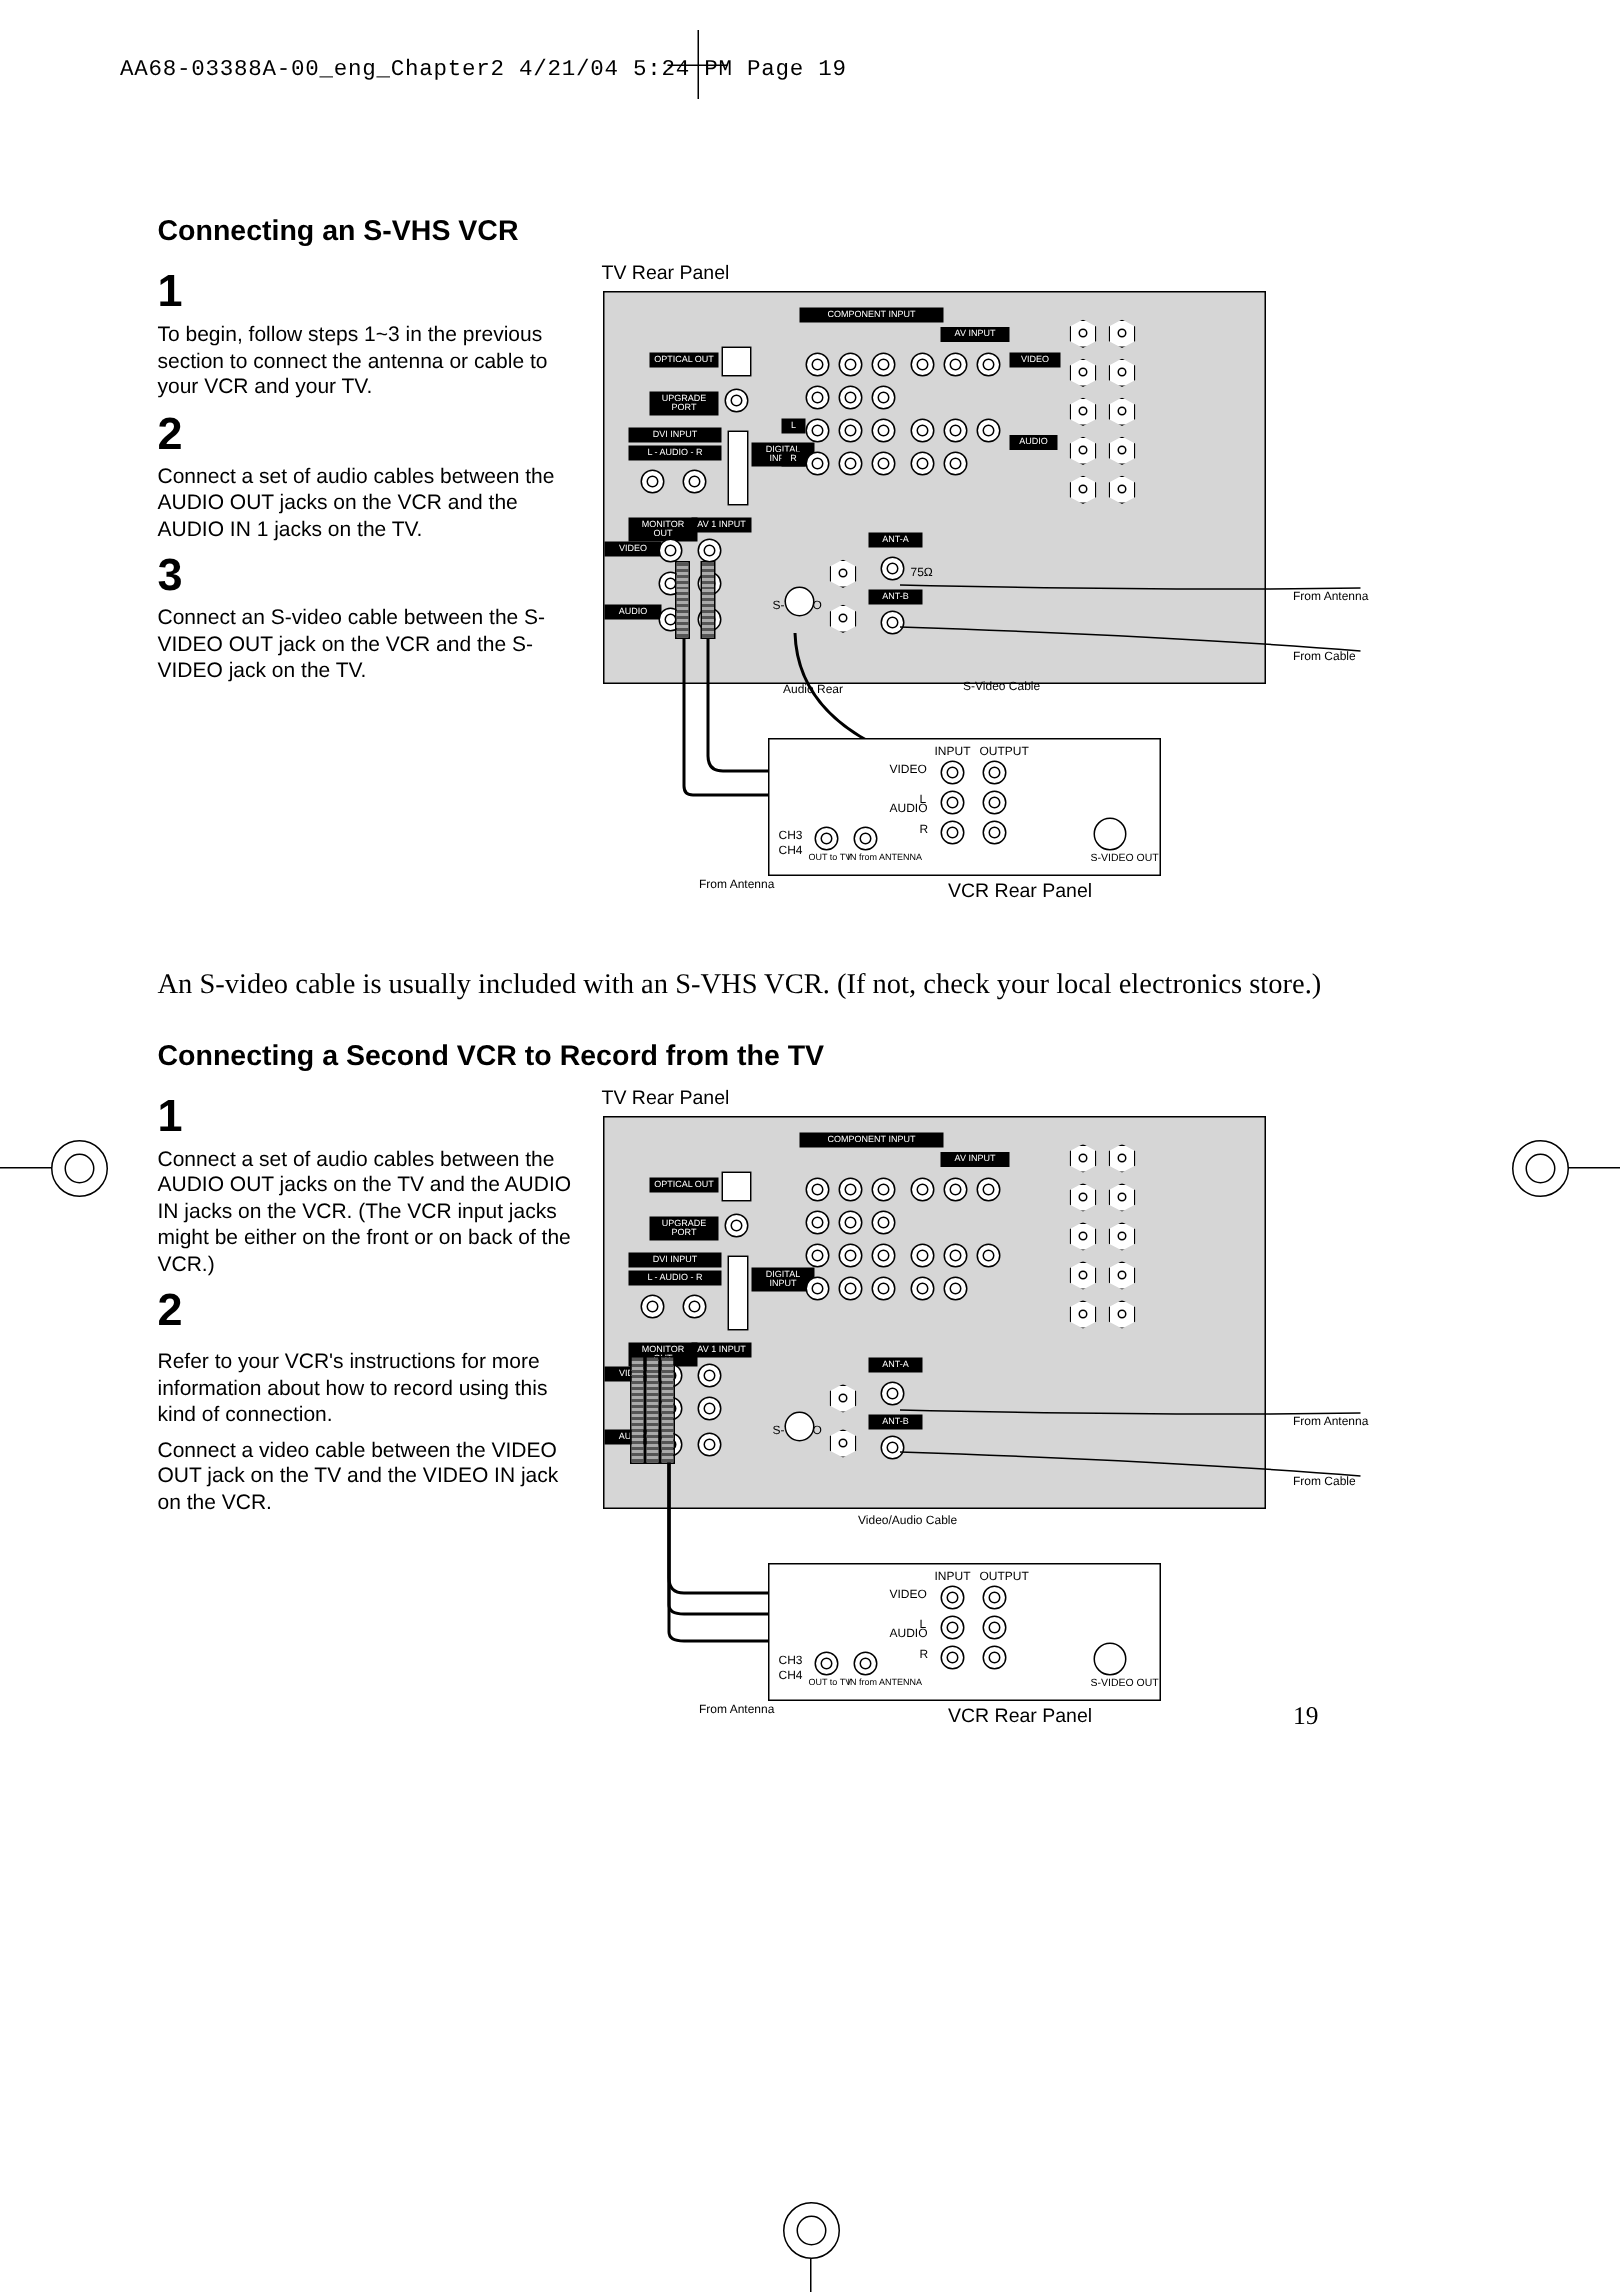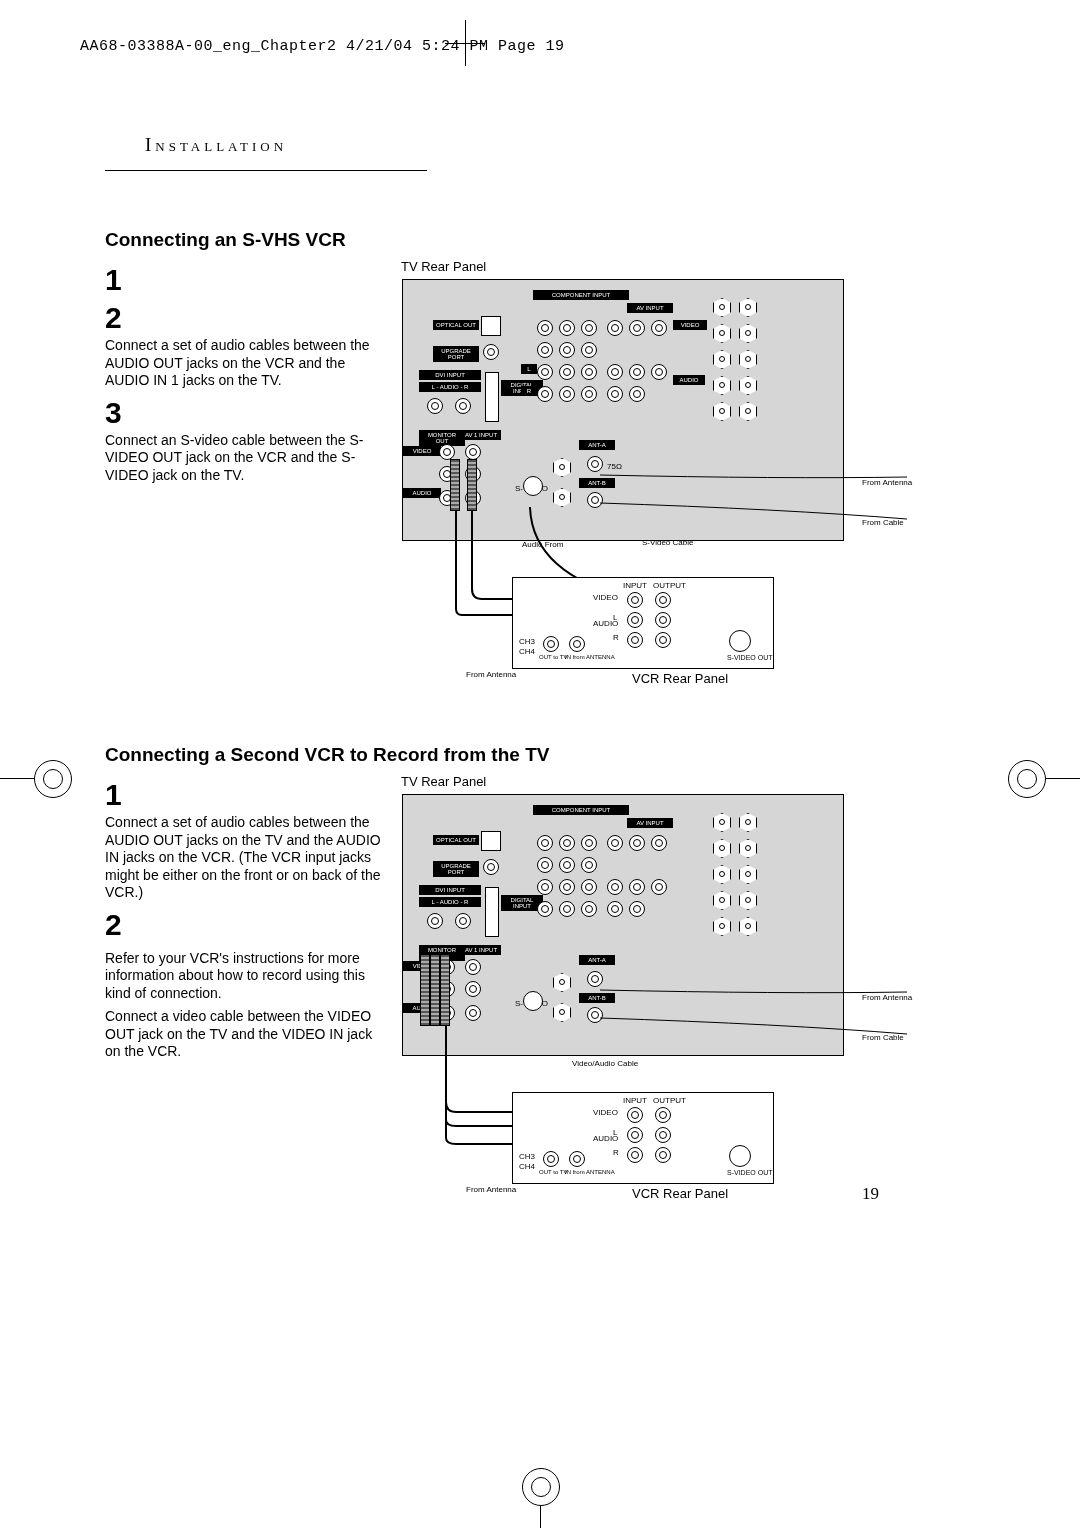--- a/index.html
+++ b/index.html
@@ -183,30 +183,28 @@
 </div>
 <div class="reg-bottom">
   <div class="crop-v" style="height:60px;left:90px;position:absolute"></div>
   <div class="reg-circle" style="top:0;left:72px;"></div>
 </div>
 <div class="crop-mark crop-v" style="left:465px; top:20px; height:46px;"></div>
 <div class="crop-mark crop-h" style="left:445px; top:43px; width:40px;"></div>
 
 <div class="content-area">
 
-  <div class="installation-box">
-    <span class="installation-text">Installation</span>
-  </div>
 
   
   <div class="section-heading">Connecting an S-VHS VCR</div>
 
   <div class="steps-block">
     <div class="steps-col">
       <div class="step-num">1</div>
+      <div class="step-text">To begin, follow steps 1~3 in the previous section to connect the antenna or cable to your VCR and your TV.</div>
       <div class="step-num">2</div>
       <div class="step-text">Connect a set of audio cables between the AUDIO OUT jacks on the VCR and the AUDIO IN 1 jacks on the TV.</div>
       <div class="step-num">3</div>
       <div class="step-text">Connect an S-video cable between the S-VIDEO OUT jack on the VCR and the S-VIDEO jack on the TV.</div>
     </div>
     <div class="diagram-col">
       <div class="panel-label">TV Rear Panel</div>
       <div class="diagram">
         <div class="tv-panel">
 
@@ -286,21 +284,21 @@
           <path d="M198 196 Q 380 200 505 198" stroke="#000" fill="none" stroke-width="1"></path>
           <path d="M198 224 Q 380 230 505 240" stroke="#000" fill="none" stroke-width="1"></path>
           <path d="M70 232 L70 310 Q 70 320 80 320 L225 320" stroke="#000" fill="none" stroke-width="2"></path>
           <path d="M54 232 L54 330 Q 54 336 60 336 L225 336" stroke="#000" fill="none" stroke-width="2"></path>
           <path d="M128 228 Q 130 295 230 320 Q 270 330 310 355" stroke="#000" fill="none" stroke-width="2"></path>
         </svg>
         <div class="cable-plug" style="top:180px;left:65px;height:50px;width:8px"></div>
         <div class="cable-plug" style="top:180px;left:48px;height:50px;width:8px"></div>
         <div class="small-label" style="top:200px;left:460px">From Antenna</div>
         <div class="small-label" style="top:240px;left:460px">From Cable</div>
-        <div class="small-label" style="top:262px;left:120px">Audio From</div>
+        <div class="small-label" style="top:262px;left:120px">Audio Rear</div>
         <div class="small-label" style="top:260px;left:240px">S-Video Cable</div>
 
         <div class="vcr-panel" style="top:298px;left:110px">
            <div class="small-label" style="top:4px;left:110px">INPUT</div>
            <div class="small-label" style="top:4px;left:140px">OUTPUT</div>
            <div class="small-label" style="top:16px;left:80px">VIDEO</div>
            <div class="jack-ring jack-inner" style="top:14px;left:114px"></div>
            <div class="jack-ring jack-inner" style="top:14px;left:142px"></div>
            <div class="small-label" style="top:42px;left:80px">AUDIO</div>
            <div class="small-label" style="top:36px;left:100px">L</div>
@@ -317,20 +315,21 @@
            <div class="small-label" style="top:76px;left:52px;font-size:6px">IN from ANTENNA</div>
            <div class="jack-ring" style="top:52px;left:216px;width:20px;height:20px"></div>
            <div class="small-label" style="top:76px;left:214px;font-size:7px">S-VIDEO OUT</div>
         </div>
         <div class="small-label" style="top:392px;left:64px">From Antenna</div>
         <div style="position:absolute;top:392px;left:230px;font-size:13px">VCR Rear Panel</div>
       </div>
     </div>
   </div>
 
+  <div class="body-text" style="margin-top:10px">An S-video cable is usually included with an S-VHS VCR. (If not, check your local electronics store.)</div>
 
   
   <div class="section-heading">Connecting a Second VCR to Record from the TV</div>
 
   <div class="steps-block">
     <div class="steps-col">
       <div class="step-num">1</div>
       <div class="step-text">Connect a set of audio cables between the AUDIO OUT jacks on the TV and the AUDIO IN jacks on the VCR. (The VCR input jacks might be either on the front or on back of the VCR.)</div>
       <div class="step-num">2</div>
       <div class="step-text" style="margin-top:8px">Refer to your VCR's instructions for more information about how to record using this kind of connection.</div>

